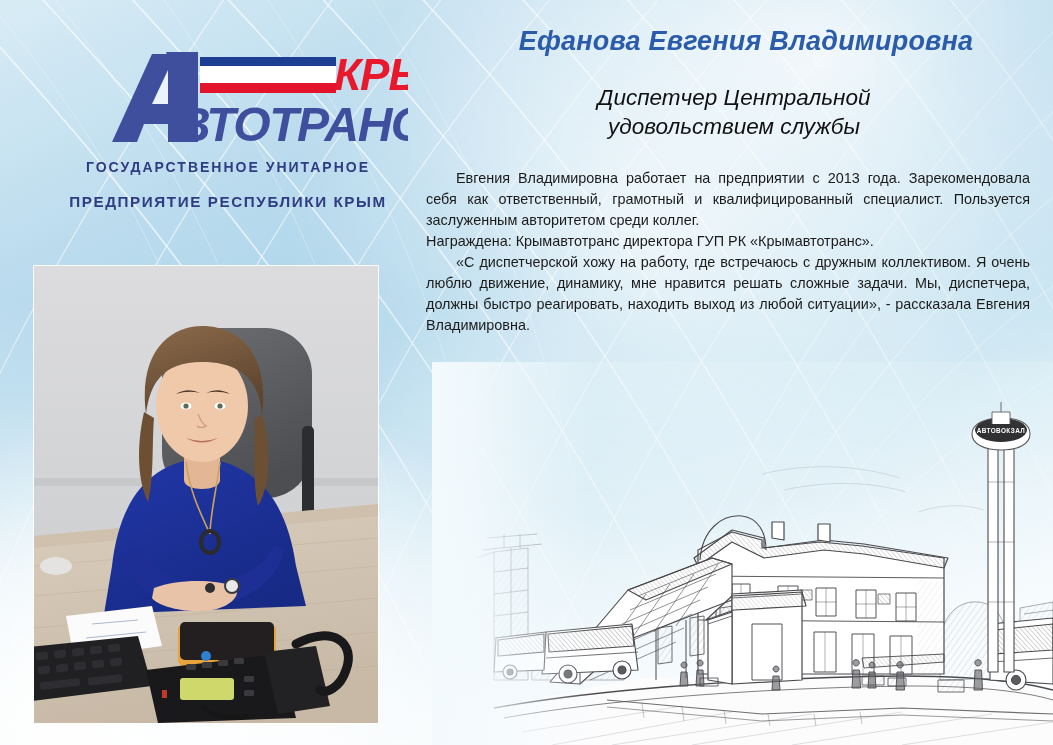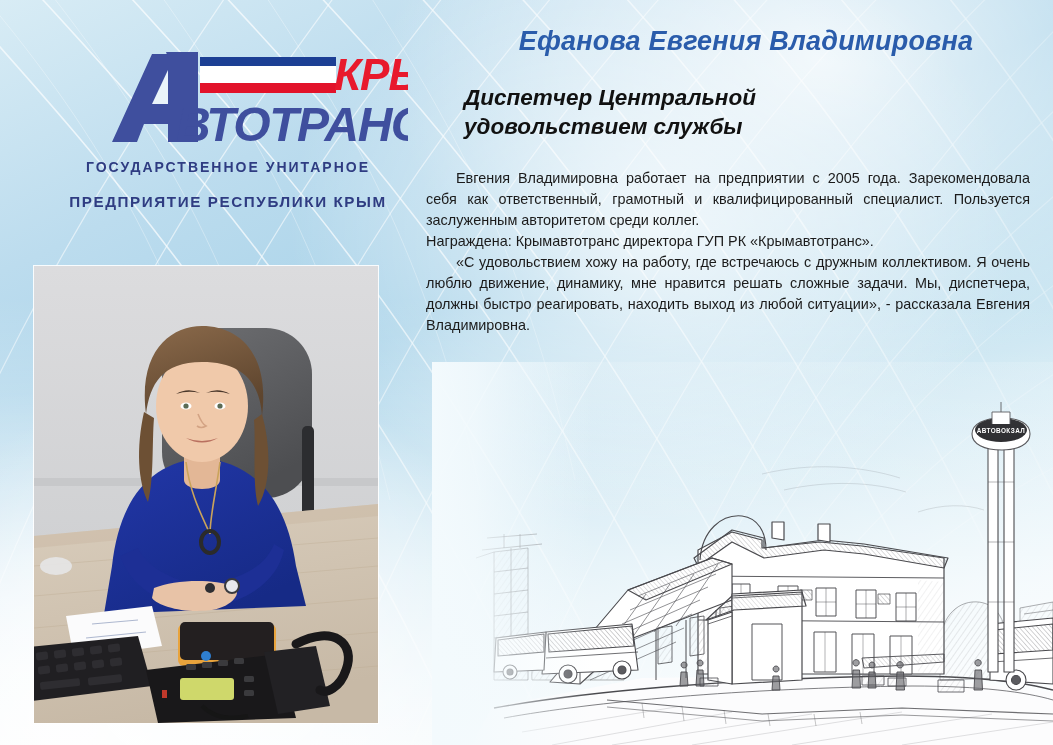--- a/index.html
+++ b/index.html
@@ -48,22 +48,22 @@
   .photo-frame svg{display:block;width:100%;height:100%;}
 
   
   .rcol{position:absolute;left:424px;top:0;width:616px;height:745px;}
   .person-name{
     position:absolute;left:16px;top:26px;width:612px;text-align:center;
     font-size:27px;font-weight:bold;font-style:italic;color:#2a5cab;
     letter-spacing:.2px;white-space:nowrap;
   }
   .job-title{
-    position:absolute;left:40px;top:84px;width:540px;
-    font-size:22.5px;font-weight:bold;font-style:italic;color:#111111;
+    position:absolute;left:40px;top:84px;width:540px;text-align:center;
+    font-size:22.5px;font-weight:normal;font-style:italic;color:#111111;
     line-height:1.28;
   }
   .body-text{
     position:absolute;left:2px;top:168px;width:604px;
     font-size:14.4px;color:#1b1b1b;line-height:1.46;
   }
   .body-text p{margin:0;}
   .body-text p.just{text-align:justify;text-align-last:left;}
   .body-text p.ind{text-indent:30px;}
 
@@ -302,23 +302,23 @@
   <div class="rcol">
 
     <div class="person-name">Ефанова Евгения Владимировна</div>
 
     <div class="job-title">
       <div>Диспетчер Центральной</div>
       <div>удовольствием службы</div>
     </div>
 
     <div class="body-text">
-      <p class="just ind">Евгения Владимировна работает на предприятии с 2005 года. Зарекомендовала себя как ответственный, грамотный и квалифицированный специалист. Пользуется заслуженным авторитетом среди коллег.</p>
+      <p class="just ind">Евгения Владимировна работает на предприятии с 2013 года. Зарекомендовала себя как ответственный, грамотный и квалифицированный специалист. Пользуется заслуженным авторитетом среди коллег.</p>
       <p>Награждена: Крымавтотранс директора ГУП РК «Крымавтотранс».</p>
-      <p class="just ind">«С удовольствием хожу на работу, где встречаюсь с дружным коллективом. Я очень люблю движение, динамику, мне нравится решать сложные задачи. Мы, диспетчера, должны быстро реагировать, находить выход из любой ситуации», - рассказала Евгения Владимировна.</p>
+      <p class="just ind">«С диспетчерской хожу на работу, где встречаюсь с дружным коллективом. Я очень люблю движение, динамику, мне нравится решать сложные задачи. Мы, диспетчера, должны быстро реагировать, находить выход из любой ситуации», - рассказала Евгения Владимировна.</p>
     </div>
   </div>
 
   <div class="sketch">
     <svg viewBox="0 0 621 383" xmlns="http://www.w3.org/2000/svg">
       <defs>
         <linearGradient id="skFade" x1="0" y1="0" x2="1" y2="0">
           <stop offset="0" stop-color="#ffffff" stop-opacity="1"></stop>
           <stop offset="0.22" stop-color="#ffffff" stop-opacity="0.25"></stop>
           <stop offset="0.45" stop-color="#ffffff" stop-opacity="0"></stop>

